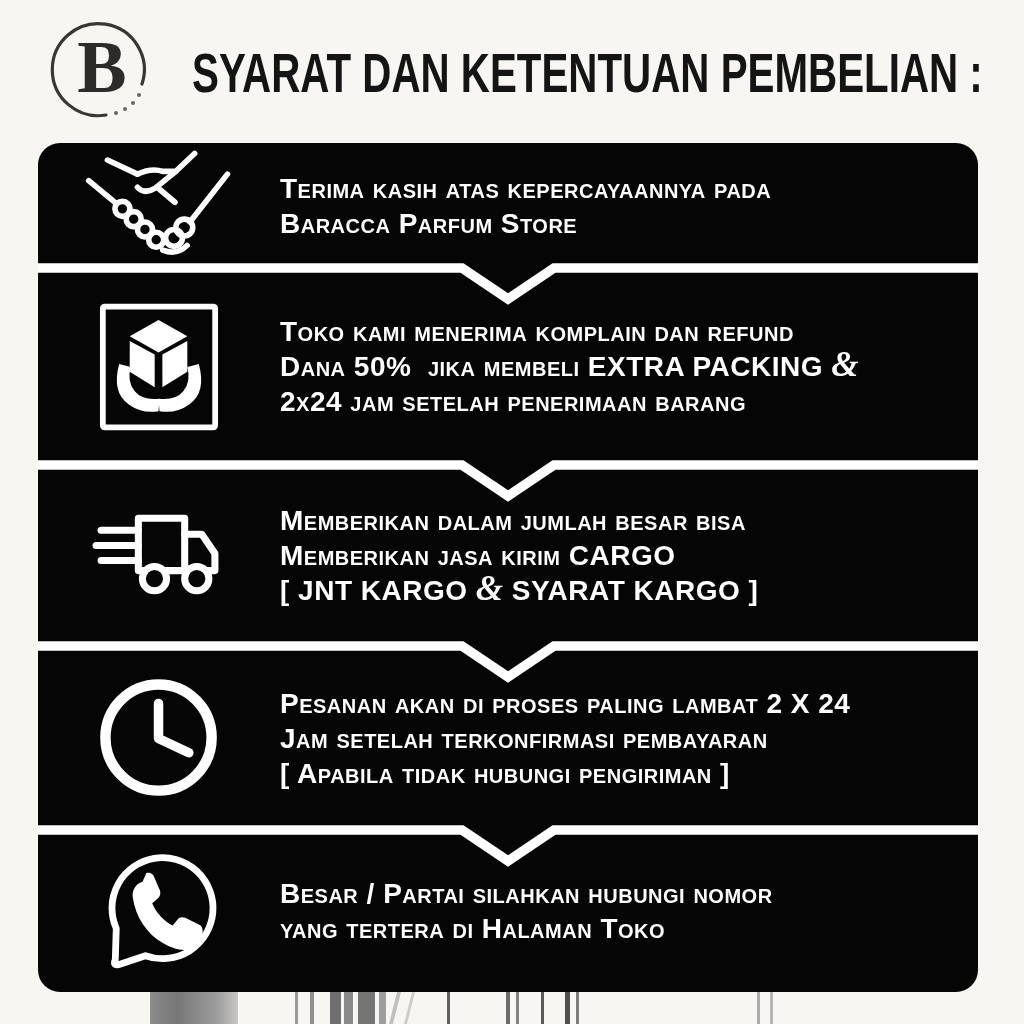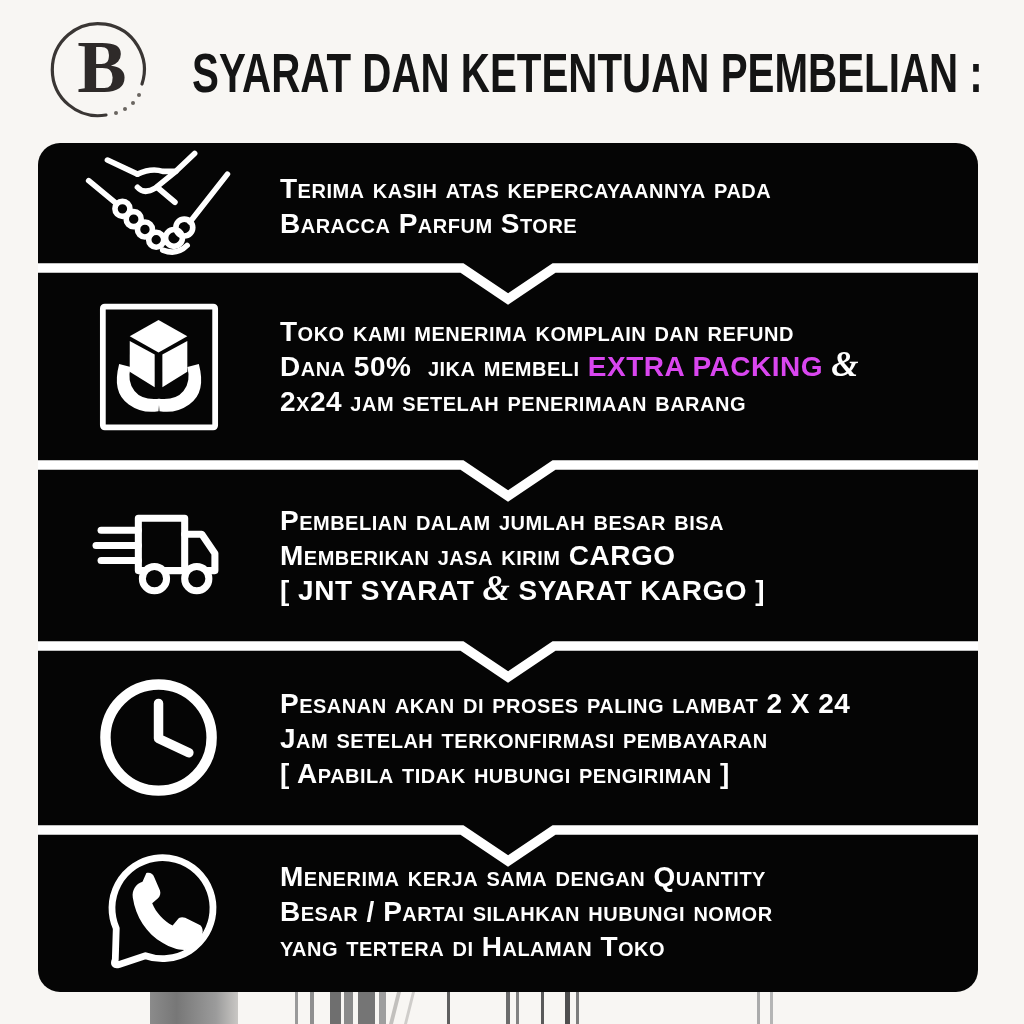--- a/index.html
+++ b/index.html
@@ -19,21 +19,21 @@
 
   
   .panel{position:absolute;left:38px;top:143px;width:940px;height:849px;
        background:#050505;border-radius:22px;overflow:hidden;}
   .card{display:flex;align-items:center;box-sizing:border-box;}
   .card-icon{width:242px;display:flex;justify-content:center;align-items:center;flex:none;}
   .card-text{flex:1;color:#fff;font-size:28px;font-weight:bold;
        font-variant:small-caps;line-height:35px;letter-spacing:.5px;
        padding-right:14px;}
   .card-text .line{white-space:nowrap;}
-  .red{color:#d946ef;margin-top:16px;}
+  .red{color:#ffffff;margin-top:16px;}
   .amp{font-family:"Liberation Serif",serif;font-style:italic;font-weight:bold;
        font-variant:normal;font-size:1.25em;line-height:0;}
 
   .sep{position:absolute;left:0;width:100%;height:46px;pointer-events:none;}
 
   
   .strip{position:absolute;left:0;top:992px;width:1024px;height:32px;}
   .strip div{position:absolute;top:0;height:32px;}
 </style>
 </head>
@@ -104,23 +104,23 @@
         <path d="M10 22 H47"></path>
         <path d="M5 37 H47"></path>
         <path d="M10 52 H47"></path>
         <path d="M47 10 H93 V62 H47 Z"></path>
         <path d="M93 26 H110 L123 45 V62 H93"></path>
         <circle cx="63" cy="70" r="12" fill="#050505"></circle>
         <circle cx="105" cy="70" r="12" fill="#050505"></circle>
       </svg>
     </div>
     <div class="card-text">
-        <div class="line"><span>Pembelian dalam jumlah besar bisa</span></div>
+        <div class="line"><span>Memberikan dalam jumlah besar bisa</span></div>
         <div class="line"><span>Memberikan jasa kirim CARGO</span></div>
-        <div class="line"><span>[ JNT SYARAT </span><span class="amp">&amp;</span><span> SYARAT KARGO ]</span></div>
+        <div class="line"><span>[ JNT KARGO </span><span class="amp">&amp;</span><span> SYARAT KARGO ]</span></div>
       </div>
   </section>
 
   <section class="card" style="height:184px">
     <div class="card-icon">
       <svg width="128" height="128" viewBox="0 0 135 135" fill="none" stroke="#fff" stroke-linecap="round" stroke-linejoin="round">
         <circle cx="67" cy="67" r="56" stroke-width="11"></circle>
         <path d="M67 31 V68 L99 83" stroke-width="10"></path>
       </svg>
     </div>
@@ -132,21 +132,20 @@
   </section>
 
   <section class="card" style="height:162px">
     <div class="card-icon">
       <svg width="136" height="136" viewBox="0 0 140 140">
         <path d="M26 88 A52 52 0 1 1 56 116 L29 125 Q22 127 25 120 Z" fill="none" stroke="#fff" stroke-width="7" stroke-linejoin="round" stroke-linecap="round"></path>
         <path d="M53 40c-7 2-11 9-10 16 3 20 14 37 31 47 10 6 21 9 29 6 6-2 10-7 11-13l1-5c0-3-1-6-4-7l-14-7c-3-1-6-1-8 2l-5 6c-9-5-17-13-21-23l6-5c2-2 3-5 2-8l-6-14c-1-3-4-5-8-4z" fill="#fff"></path>
       </svg>
     </div>
     <div class="card-text">
-        <div class="line"><span>Menerima kerja sama dengan Quantity</span></div>
         <div class="line"><span>Besar / Partai silahkan hubungi nomor</span></div>
         <div class="line"><span>yang tertera di Halaman Toko</span></div>
       </div>
   </section>
 
   <svg class="sep" style="top:116px" viewBox="0 0 940 46" preserveAspectRatio="none">
     <path d="M0 9 H424 L470 40 L516 9 H940" fill="none" stroke="#fff" stroke-width="9.5"></path>
   </svg>
   <svg class="sep" style="top:313px" viewBox="0 0 940 46" preserveAspectRatio="none">
     <path d="M0 9 H424 L470 40 L516 9 H940" fill="none" stroke="#fff" stroke-width="9.5"></path>

